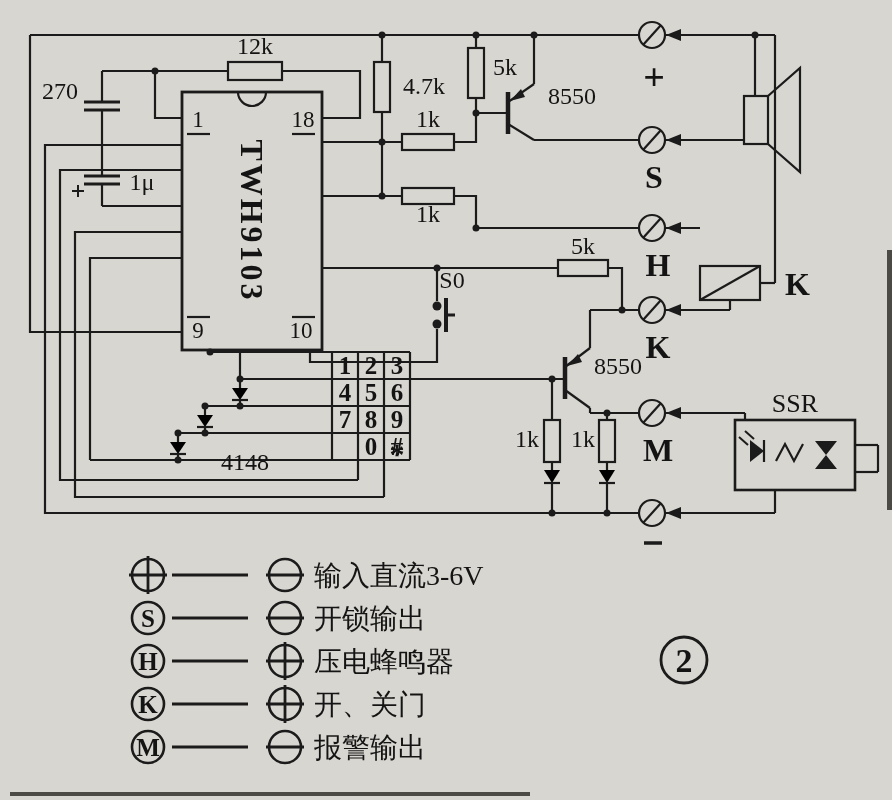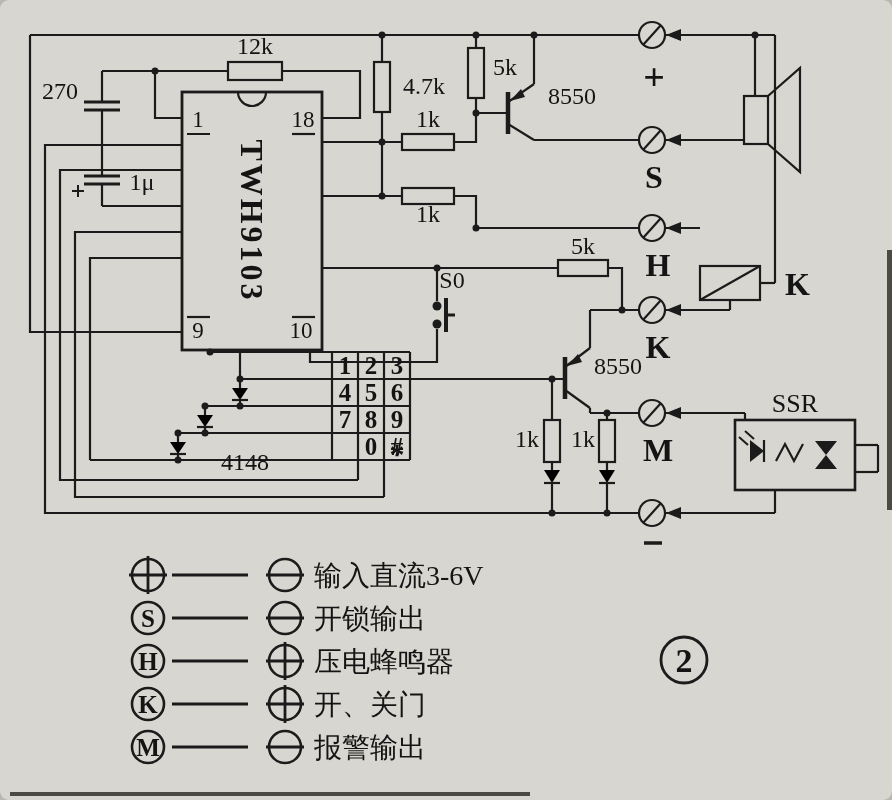--- a/index.html
+++ b/index.html
@@ -1,17 +1,17 @@
 <!DOCTYPE html>
 <html><head>
 <meta charset="utf-8">
 <style>
   html,body{margin:0;padding:0;background:#b9b7b2;}
   .page{width:892px;height:800px;position:relative;background:#d8d6d0;overflow:hidden;
-        font-family:"Liberation Serif",serif;border-radius:9px;}
+        font-family:"Liberation Serif",serif;}
   svg{position:absolute;left:0;top:0;}
   svg line, svg path, svg rect, svg circle, svg polyline{stroke:#1b1b1b;stroke-width:2.2;fill:none;}
   svg .thick{stroke-width:4.5;}
   svg .dot{fill:#1b1b1b;stroke:none;}
   svg .solid{fill:#1b1b1b;stroke:none;}
   svg text{fill:#141414;stroke:none;font-family:"Liberation Serif",serif;}
   .lbl{font-size:24px;}
   .pin{font-size:23px;}
   .key{font-size:25px;font-weight:bold;}
   .term{font-size:32px;font-weight:bold;}

